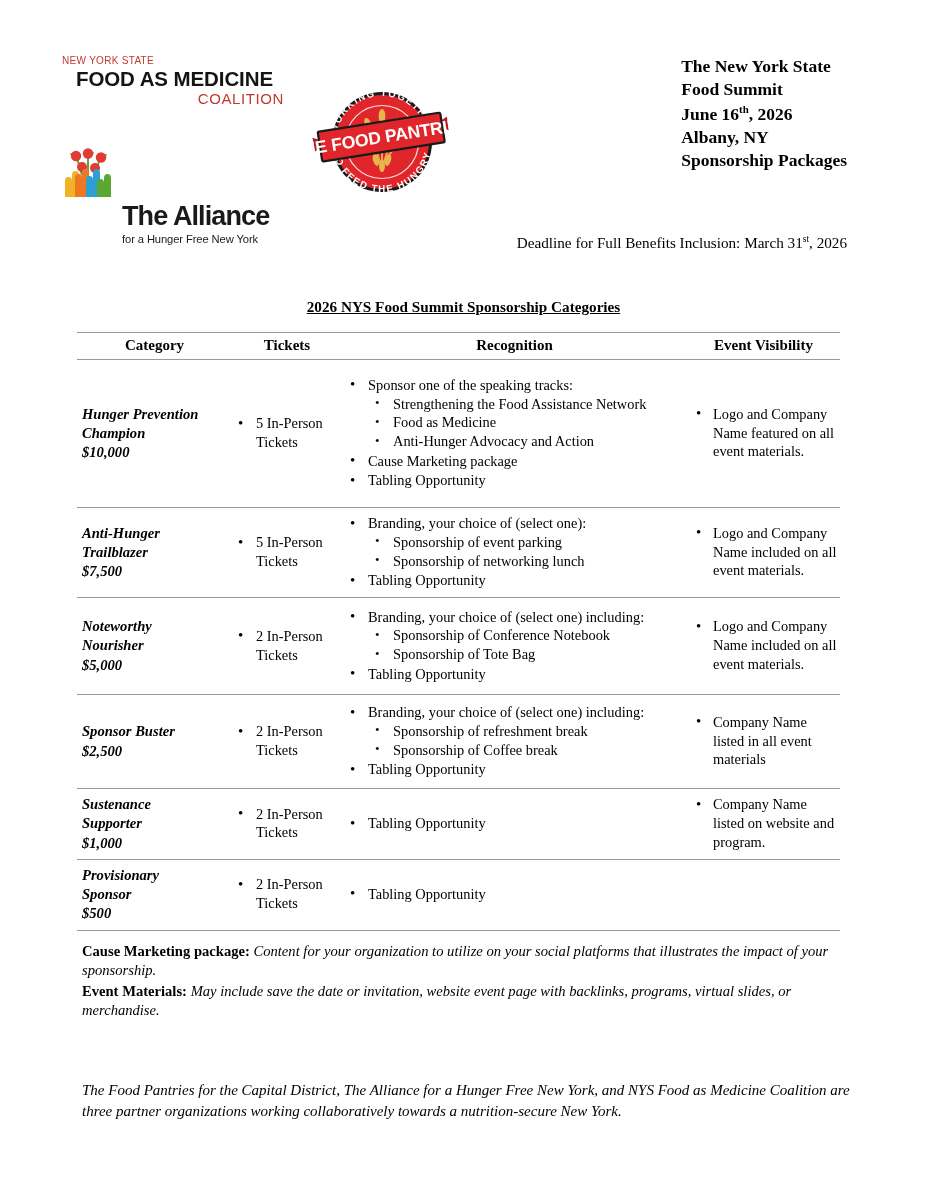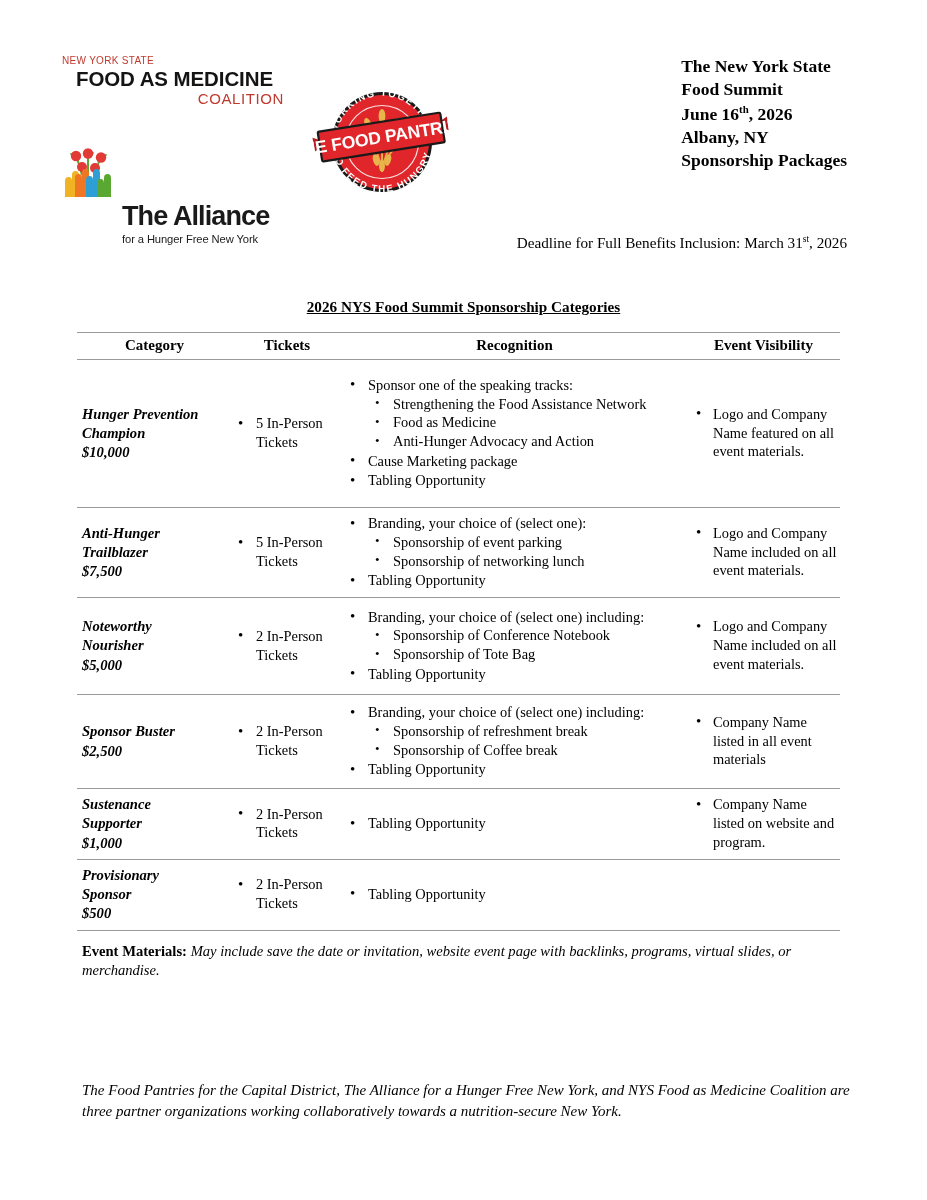--- a/index.html
+++ b/index.html
@@ -499,18 +499,19 @@
             <ul class="b">
               <li>Tabling Opportunity</li>
             </ul>
           </td>
           <td class="body-cell vis-cell"></td>
         </tr>
       </tbody>
   </table>
 
   <div class="notes" id="notes">
+      <p><span class="lbl">Cause Marketing package: </span><span class="desc">Content for your organization to utilize on your social platforms that illustrates the impact of your sponsorship.</span></p>
       <p><span class="lbl">Event Materials: </span><span class="desc">May include save the date or invitation, website event page with backlinks, programs, virtual slides, or merchandise.</span></p>
     </div>
 
   <div class="closing">The Food Pantries for the Capital District, The Alliance for a Hunger Free New York, and NYS Food as Medicine Coalition are three partner organizations working collaboratively towards a nutrition-secure New York.</div>
 
 </div>
 
 </body></html>

